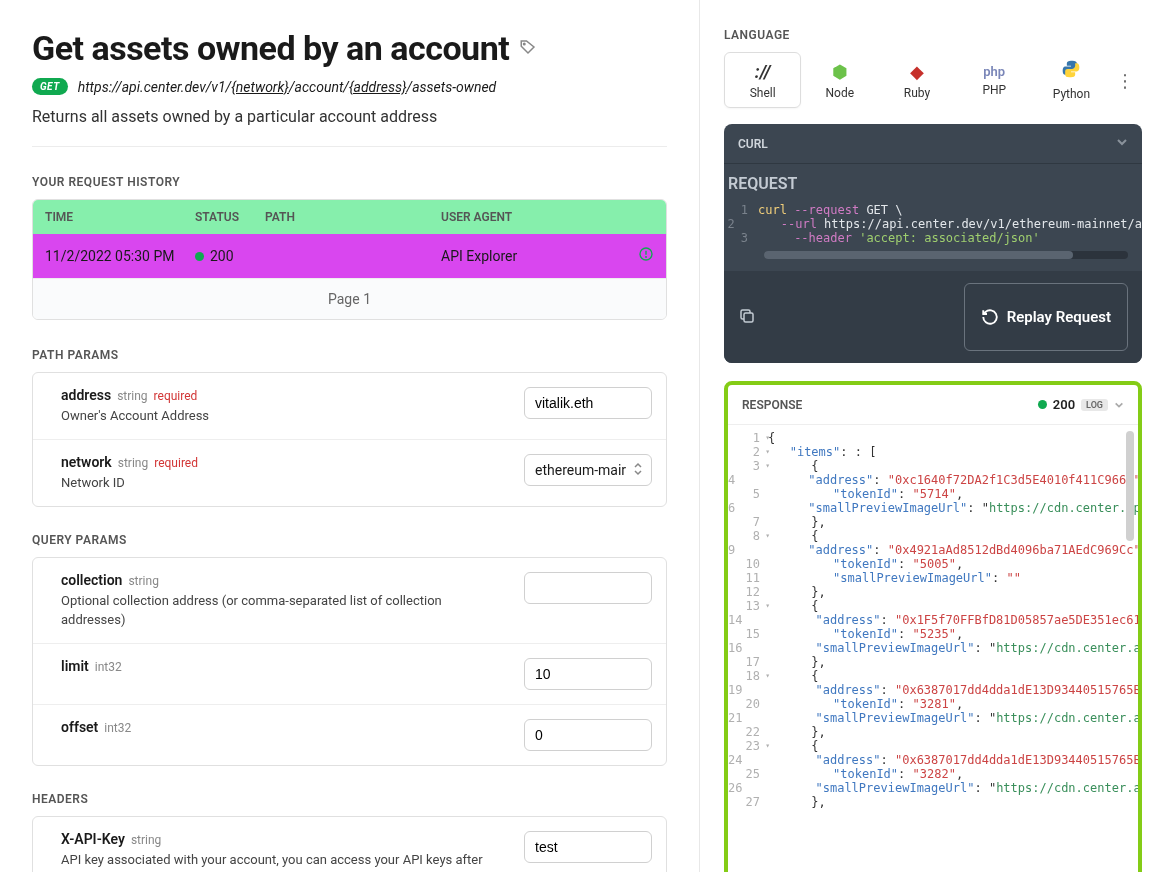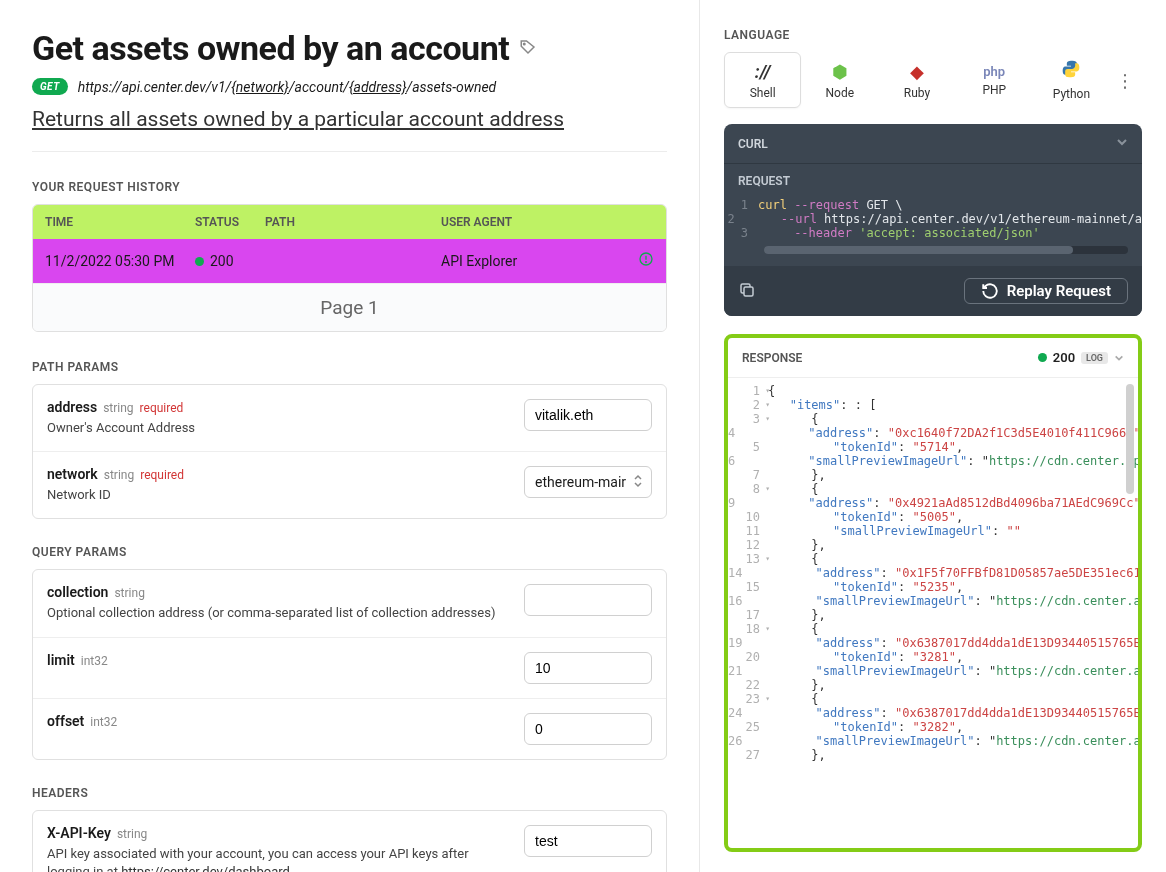--- a/index.html
+++ b/index.html
@@ -9,43 +9,43 @@
 .right { width: 466px; padding: 28px 24px 0 24px; overflow: hidden; }
 
 
 .title-row { display: flex; align-items: center; gap: 10px; }
 h1.title { font-size: 34px; font-weight: 700; letter-spacing: -0.5px; }
 .tag-icon { color: #888; }
 .endpoint-row { display: flex; align-items: center; gap: 10px; margin-top: 10px; font-style: italic; }
 .method-badge { background: #10a950; color: #fff; font-size: 10px; font-weight: 700; padding: 3px 8px; border-radius: 10px; letter-spacing: 0.5px; }
 .endpoint-url { font-size: 14px; }
 .endpoint-url .param { text-decoration: underline; }
-.description { font-size: 21px; margin-top: 12px; color: #333; text-decoration: underline; }
+.description { font-size: 16px; margin-top: 12px; color: #333; }
 hr.sep { border: none; border-top: 1px solid #ececec; margin: 20px 0 28px 0; }
 
 .section-label { font-size: 12px; font-weight: 600; letter-spacing: 0.5px; color: #555; text-transform: uppercase; margin-bottom: 10px; }
 
 
 .history-card { border: 1px solid #e0e0e0; border-radius: 6px; overflow: hidden; margin-bottom: 28px; }
-.history-head { display: flex; background: #bef264; padding: 10px 12px; font-size: 12px; font-weight: 600; color: #555; }
+.history-head { display: flex; background: #86efac; padding: 10px 12px; font-size: 12px; font-weight: 600; color: #555; }
 .history-row { display: flex; padding: 14px 12px; position: relative; }
 .history-row.ok { background: #d946ef; }
 .col-time { width: 150px; }
 .col-status { width: 70px; display: flex; align-items: center; gap: 6px; }
 .col-path { width: 176px; }
 .col-agent { flex: 1; }
 .status-dot { width: 9px; height: 9px; border-radius: 50%; background: #10a950; }
 .alert-icon { position: absolute; right: 12px; top: 12px; color: #10a950; }
-.history-footer { text-align: center; padding: 12px; font-size: 19px; color: #666; background: #fafbfc; border-top: 1px solid #eee; }
+.history-footer { text-align: center; padding: 12px; font-size: 14px; color: #666; background: #fafbfc; border-top: 1px solid #eee; }
 
 
 .params-card { border: 1px solid #e0e0e0; border-radius: 6px; margin-bottom: 26px; }
 .param-row { display: flex; justify-content: space-between; align-items: flex-start; padding: 14px 14px; border-bottom: 1px solid #eee; gap: 16px; }
 .param-row:last-child { border-bottom: none; }
-.param-meta { flex: 1; }
+.param-meta { flex: 1; margin-left: 14px; }
 .param-name-line { display: flex; align-items: baseline; gap: 6px; }
 .param-name { font-weight: 600; }
 .param-type { font-size: 12px; color: #888; }
 .param-req { font-size: 12px; color: #d23636; }
 .param-desc { font-size: 13px; color: #444; margin-top: 4px; line-height: 1.4; }
 .param-desc a { color: #333; text-decoration: underline; }
 .param-control { width: 140px; padding-left: 12px; }
 .param-control input[type=text] { width: 100%; padding: 7px 10px; border: 1px solid #d0d0d0; border-radius: 6px; font-size: 14px; }
 .param-control .select { width: 100%; padding: 7px 30px 7px 10px; border: 1px solid #d0d0d0; border-radius: 6px; font-size: 14px; position: relative; overflow: hidden; white-space: nowrap; }
 .param-control .select .chev { position: absolute; right: 8px; top: 50%; transform: translateY(-50%); color: #888; font-size: 11px; line-height: 1; }
@@ -54,34 +54,34 @@
 .lang-label { font-size: 12px; font-weight: 600; color: #555; letter-spacing: 0.5px; margin-bottom: 10px; }
 .lang-row { display: flex; align-items: center; gap: 0; }
 .lang-btn { width: 78px; height: 56px; display: flex; flex-direction: column; align-items: center; justify-content: center; gap: 4px; border-radius: 6px; font-size: 12px; color: #333; cursor: pointer; }
 .lang-btn.active { border: 1px solid #ddd; box-shadow: 0 1px 2px rgba(0,0,0,0.04); }
 .lang-icon { font-size: 18px; }
 .lang-more { margin-left: auto; color: #666; cursor: pointer; padding: 0 6px; font-size: 18px; letter-spacing: 2px; }
 
 .code-panel { background: #3c4651; border-radius: 8px; margin-top: 16px; overflow: hidden; }
 .code-head { display: flex; justify-content: space-between; align-items: center; padding: 12px 14px; color: #d0d6dc; font-size: 12px; font-weight: 600; border-bottom: 1px solid #2f3841; }
 .code-head .chev { color: #8a929b; }
-.req-label { padding: 10px 14px 6px; color: #c4cbd3; font-size: 12px; font-weight: 600; }
+.req-label { padding: 10px 4px 6px; color: #c4cbd3; font-size: 16px; font-weight: 600; }
 .code-body { font-family: ui-monospace, Menlo, Consolas, monospace; font-size: 12px; padding: 4px 0 8px 0; overflow-x: hidden; }
 .code-line { display: flex; }
 .gutter { width: 34px; text-align: right; padding-right: 10px; color: #7a828c; user-select: none; }
 .code-text { flex: 1; white-space: pre; color: #e3e7eb; }
 .tok-cmd { color: #f3d07b; }
 .tok-arg { color: #e3e7eb; }
 .tok-flag { color: #d07bc4; }
 .tok-str { color: #9fcf6f; }
 .hscroll { height: 8px; margin: 6px 14px 4px 40px; background: #2c333c; border-radius: 4px; position: relative; }
 .hscroll .thumb { position: absolute; left: 0; top: 0; height: 100%; width: 85%; background: #5a6470; border-radius: 4px; }
 .code-actions { display: flex; justify-content: space-between; align-items: center; background: #333c46; padding: 12px 14px; }
 .copy-btn { color: #c4cbd3; cursor: pointer; }
-.replay-btn { display: flex; align-items: center; gap: 8px; border: 1px solid #6a737d; color: #fff; font-weight: 600; font-size: 15px; padding: 3px 16px; border-radius: 6px; cursor: pointer; }
+.replay-btn { display: flex; align-items: center; gap: 8px; border: 1px solid #6a737d; color: #fff; font-weight: 600; font-size: 15px; padding: 24px 16px; border-radius: 6px; cursor: pointer; }
 
 .response-panel { border: 4px solid #84cc16; border-radius: 8px; margin-top: 18px; overflow: hidden; }
 .resp-head { display: flex; justify-content: space-between; align-items: center; padding: 12px 14px; font-size: 12px; font-weight: 600; color: #555; border-bottom: 1px solid #eee; }
 .resp-status { display: flex; align-items: center; gap: 6px; font-size: 13px; }
 .log-badge { background: #e8e8e8; color: #666; font-size: 9px; padding: 1px 5px; border-radius: 3px; font-weight: 600; }
 .resp-body { font-family: ui-monospace, Menlo, Consolas, monospace; font-size: 12px; padding: 6px 0; position: relative; overflow: hidden; height: 470px; }
 .resp-line { display: flex; }
 .resp-gutter { width: 40px; text-align: right; padding-right: 8px; color: #b0b0b0; user-select: none; position: relative; }
 .fold { position: absolute; right: -2px; top: 2px; color: #b0b0b0; font-size: 8px; }
 .resp-text { flex: 1; white-space: pre; }

